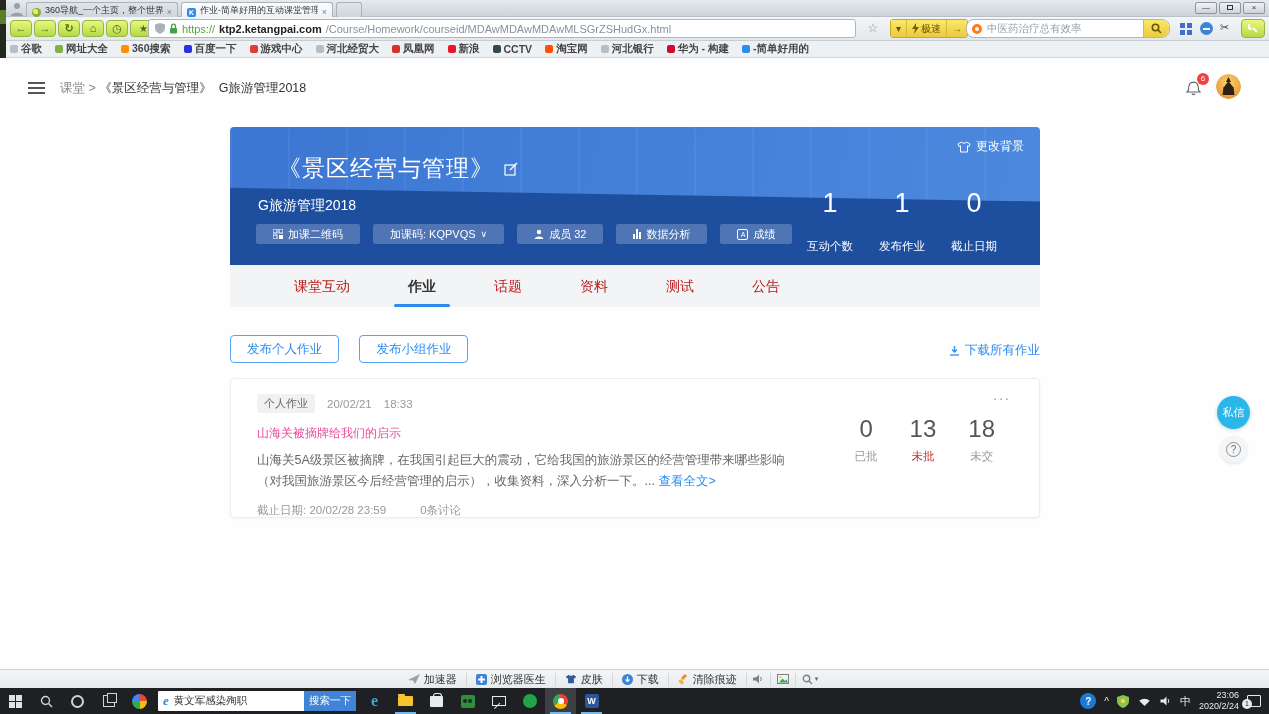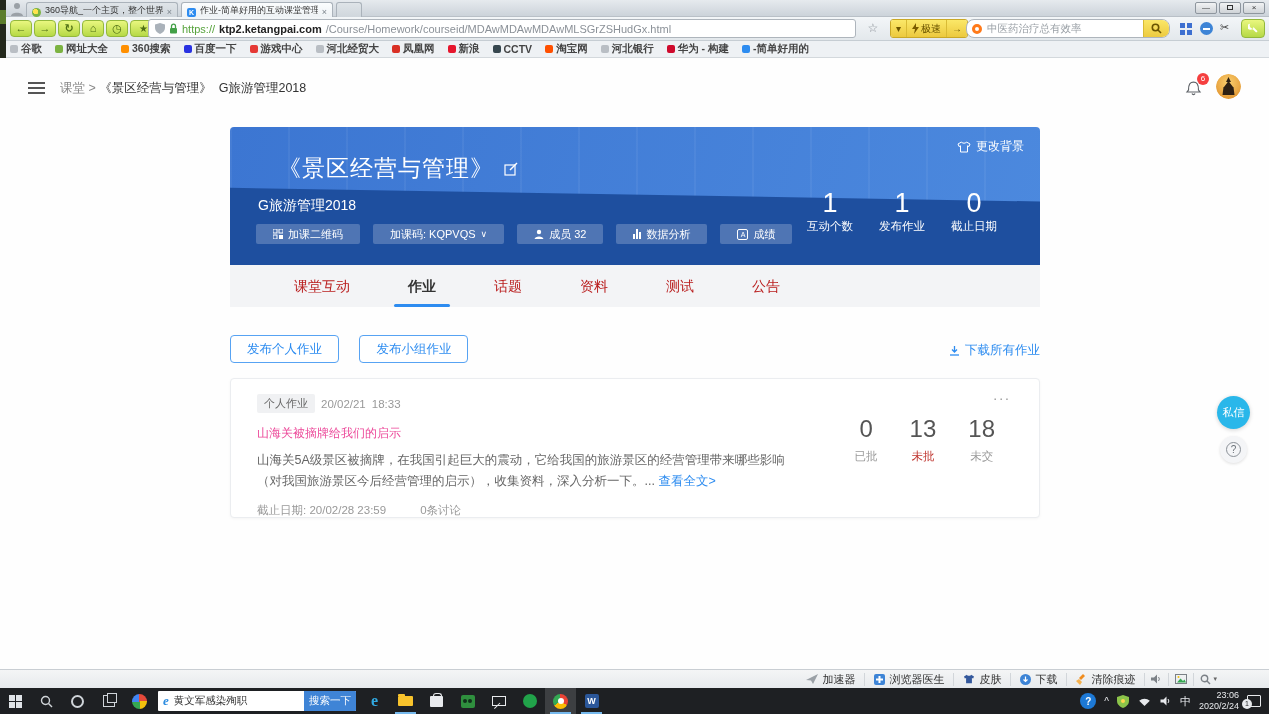--- a/index.html
+++ b/index.html
@@ -88,37 +88,37 @@
   .bacts{position:absolute;left:26px;top:97px;display:flex;gap:13px;z-index:3;}
   .pill{height:20px;background:rgba(255,255,255,0.22);border-radius:2px;display:flex;align-items:center;gap:5px;
     padding:0 17px;color:#fff;font-size:11px;}
   .pill .caret{font-size:9px;}
   .gradebox{width:11px;height:11px;border:1px solid #fff;border-radius:2px;font-size:7px;line-height:10px;text-align:center;color:#fff;}
   .chartbars{display:flex;align-items:flex-end;gap:1px;height:10px;}
   .chartbars span{width:2px;background:#fff;display:block;}
   .bstats{position:absolute;right:40px;top:62px;display:flex;gap:20px;z-index:3;text-align:center;color:#fff;}
   .bstat{width:52px;}
   .bstat .v{font-size:27px;line-height:1.1;}
-  .bstat .l{font-size:11.5px;margin-top:0;}
+  .bstat .l{font-size:11.5px;margin-top:20px;}
 
   .ctabs{position:absolute;left:230px;top:207px;width:810px;height:42px;background:#f3f4f6;display:flex;
     padding-left:58px;gap:46px;}
   .ctab{position:relative;line-height:42px;font-size:14px;color:#b91c1c;padding:0 6px;}
   .ctab.active{color:#333;font-weight:bold;}
   .ctab.active::after{content:"";position:absolute;left:-8px;right:-8px;bottom:0;height:3px;background:#2d8cf0;border-radius:2px;}
 
   .toolrow{position:absolute;left:230px;top:277px;width:810px;height:30px;}
   .obtn{display:inline-flex;align-items:center;justify-content:center;height:28px;padding:0 16px;margin-right:16px;
     border:1px solid #57a3f3;border-radius:4px;color:#2d8cf0;font-size:12.5px;background:#fff;}
   .dlall{position:absolute;right:0;top:7px;display:flex;align-items:center;gap:5px;color:#2d8cf0;font-size:12.5px;}
 
   .card{position:absolute;left:230px;top:320px;width:810px;height:140px;background:#fff;border:1px solid #ebedf0;
     border-radius:4px;box-shadow:0 1px 3px rgba(0,0,0,0.04);}
   .cardin{position:absolute;left:26px;top:15px;width:560px;}
-  .crow1{display:flex;align-items:center;gap:6px;}
+  .crow1{display:flex;align-items:center;gap:12px;}
   .typebadge{background:#f0f1f3;color:#666;font-size:11px;padding:2px 7px;border-radius:2px;}
   .cdate{color:#999;font-size:11.5px;}
   .cmore{position:absolute;right:28px;top:8px;color:#999;font-size:14px;letter-spacing:2px;}
   .ctitle{margin-top:12px;font-size:12px;color:#ec4899;}
   .cexc{margin-top:8px;font-size:12.5px;color:#666;line-height:1.7;width:552px;}
   .readmore{color:#2d8cf0;}
   .cfoot{margin-top:10px;font-size:11.5px;color:#999;display:flex;gap:34px;}
   .cstats{position:absolute;right:44px;top:36px;display:flex;gap:32px;text-align:center;}
   .cstat .v{font-size:24px;color:#555;}
   .cstat .l{font-size:11.5px;color:#999;margin-top:6px;}
@@ -126,21 +126,21 @@
 
   .fmsg{position:absolute;right:19px;top:338px;width:33px;height:33px;border-radius:50%;background:#29b7ea;color:#fff;
     font-size:11px;display:flex;align-items:center;justify-content:center;box-shadow:0 1px 4px rgba(0,0,0,0.18);}
   .fhelp{position:absolute;right:22px;top:378px;width:27px;height:27px;border-radius:50%;background:#f4f5f7;
     display:flex;align-items:center;justify-content:center;box-shadow:0 1px 3px rgba(0,0,0,0.12);}
   .fhelp b{width:15px;height:15px;border:1px solid #8a9097;border-radius:50%;color:#6a7077;font-size:10px;
     line-height:14px;text-align:center;font-weight:normal;}
 
   
   .statusbar{position:absolute;top:669px;left:0;width:100%;height:19px;border-top:1px solid #c9ced3;
-    background:linear-gradient(#f4f5f6,#e7eaed);display:flex;justify-content:flex-end;align-items:center;padding-right:46px;}
+    background:linear-gradient(#f4f5f6,#e7eaed);display:flex;justify-content:center;align-items:center;padding-right:46px;}
   .stit{display:flex;align-items:center;gap:4px;padding:0 9px;font-size:11px;color:#333;height:13px;border-left:1px solid #d2d6da;}
   .stit:first-child{border-left:none;}
   .stico{display:flex;align-items:center;padding:0 6px;height:13px;border-left:1px solid #d2d6da;color:#666;font-size:10px;}
 
   
   .taskbar{position:absolute;top:688px;left:0;width:100%;height:26px;background:#1e2023;display:flex;align-items:center;}
   .tbi{width:31px;height:26px;display:flex;align-items:center;justify-content:center;flex:none;position:relative;}
   .tbi.active{background:rgba(255,255,255,0.14);}
   .tbi.open::after{content:"";position:absolute;left:5px;right:5px;bottom:0;height:2px;background:#76b9ed;}
   .winlogo{display:grid;grid-template-columns:6px 6px;grid-template-rows:6px 6px;gap:1px;}

